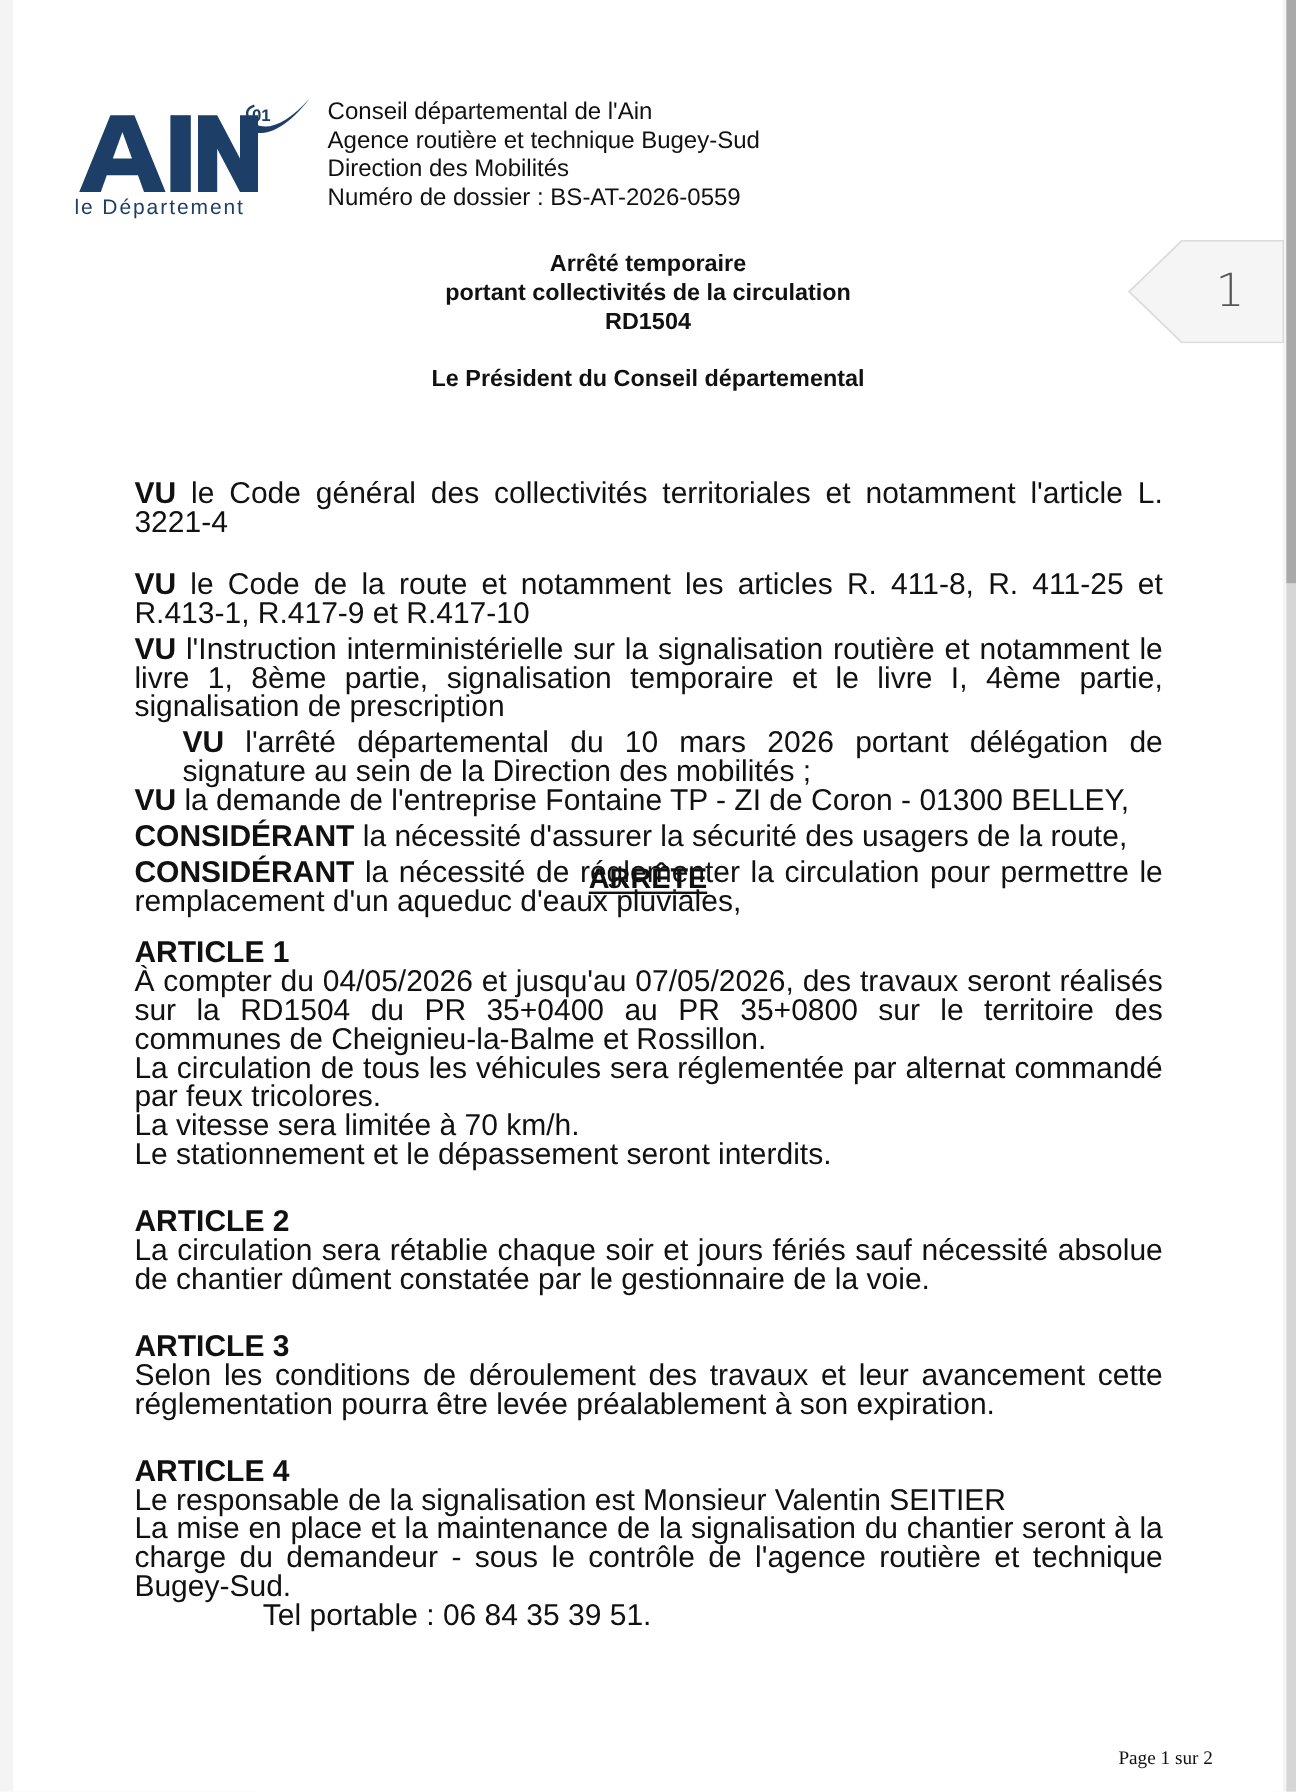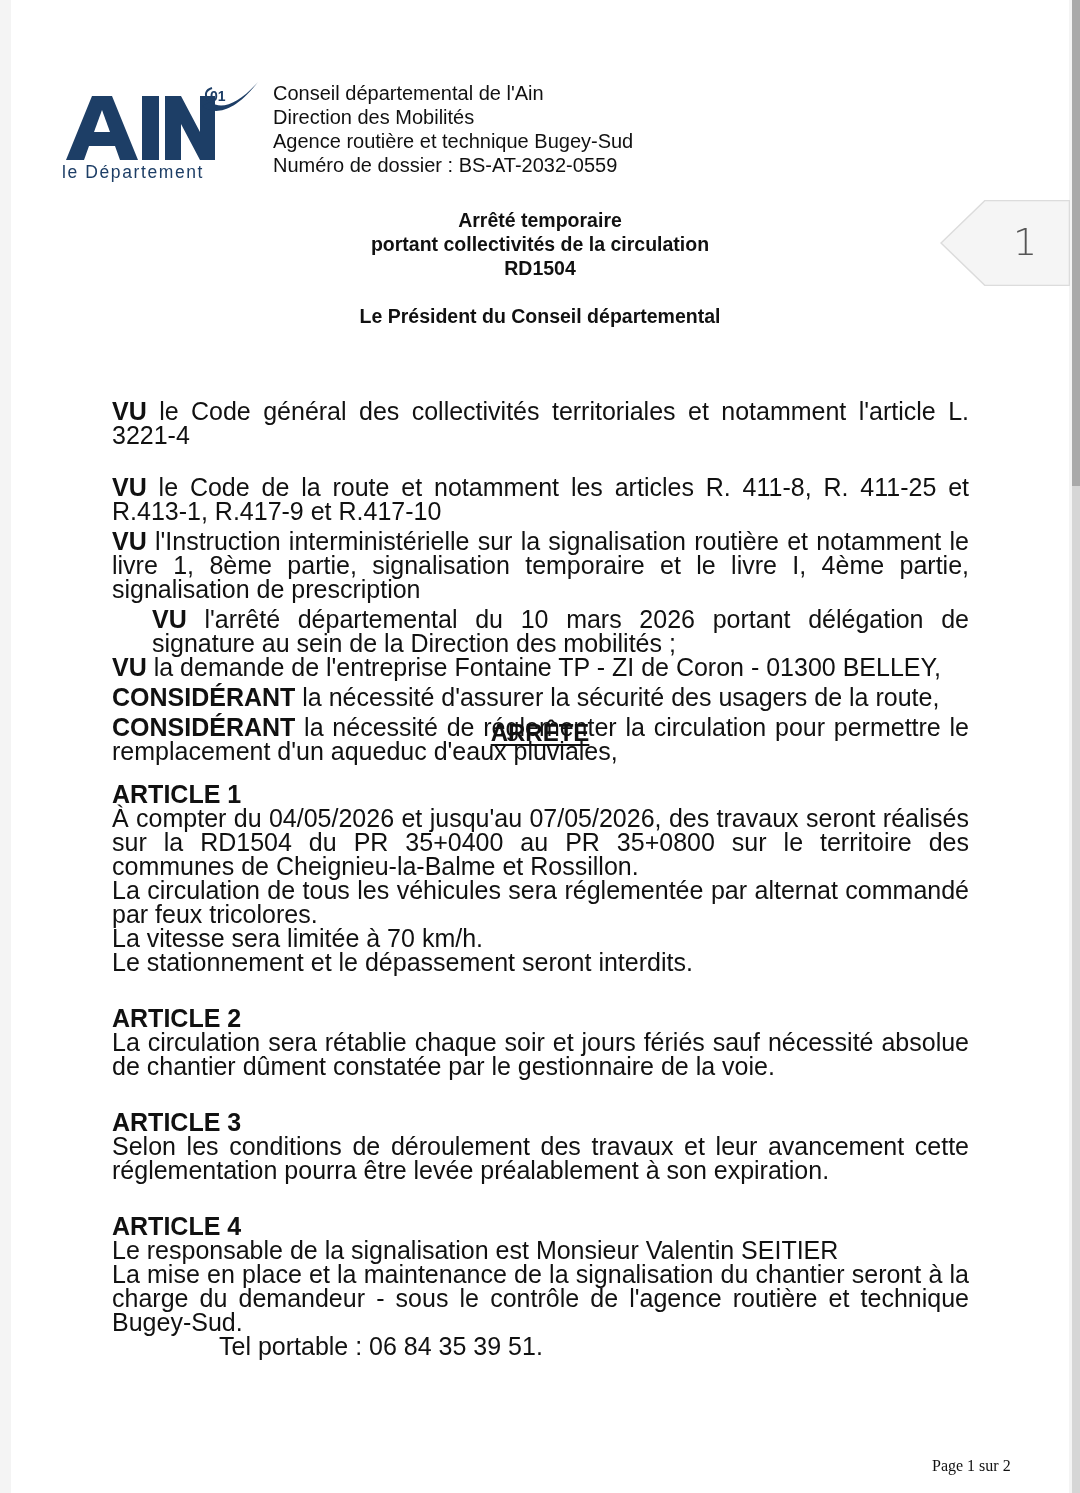--- a/index.html
+++ b/index.html
@@ -166,23 +166,23 @@
 
     <path d="M140,26 C150,34 170,36 196,2 C176,24 160,30 148,22 Z" fill="#1d3e66"></path>
     <path d="M146,20 C142,14 144,10 150,8" stroke="#1d3e66" stroke-width="2" fill="none"></path>
     <text x="148" y="21" font-family="Liberation Sans, sans-serif" font-weight="bold" font-size="14" fill="#1d3e66">01</text>
   </svg>
   <div class="logo-sub">le Département</div>
 </div>
 
 <div class="header-info">
   <div>Conseil départemental de l'Ain</div>
+  <div>Agence routière et technique Bugey-Sud</div>
   <div>Direction des Mobilités</div>
-  <div>Agence routière et technique Bugey-Sud</div>
-  <div>Numéro de dossier : BS-AT-2032-0559</div>
+  <div>Numéro de dossier : BS-AT-2026-0559</div>
 </div>
 
 <div class="title-block">
   <div>Arrêté temporaire</div>
   <div>portant collectivités de la circulation</div>
   <div>RD1504</div>
 </div>
 <div class="president">Le Président du Conseil départemental</div>
 
 <div class="page-tab">

